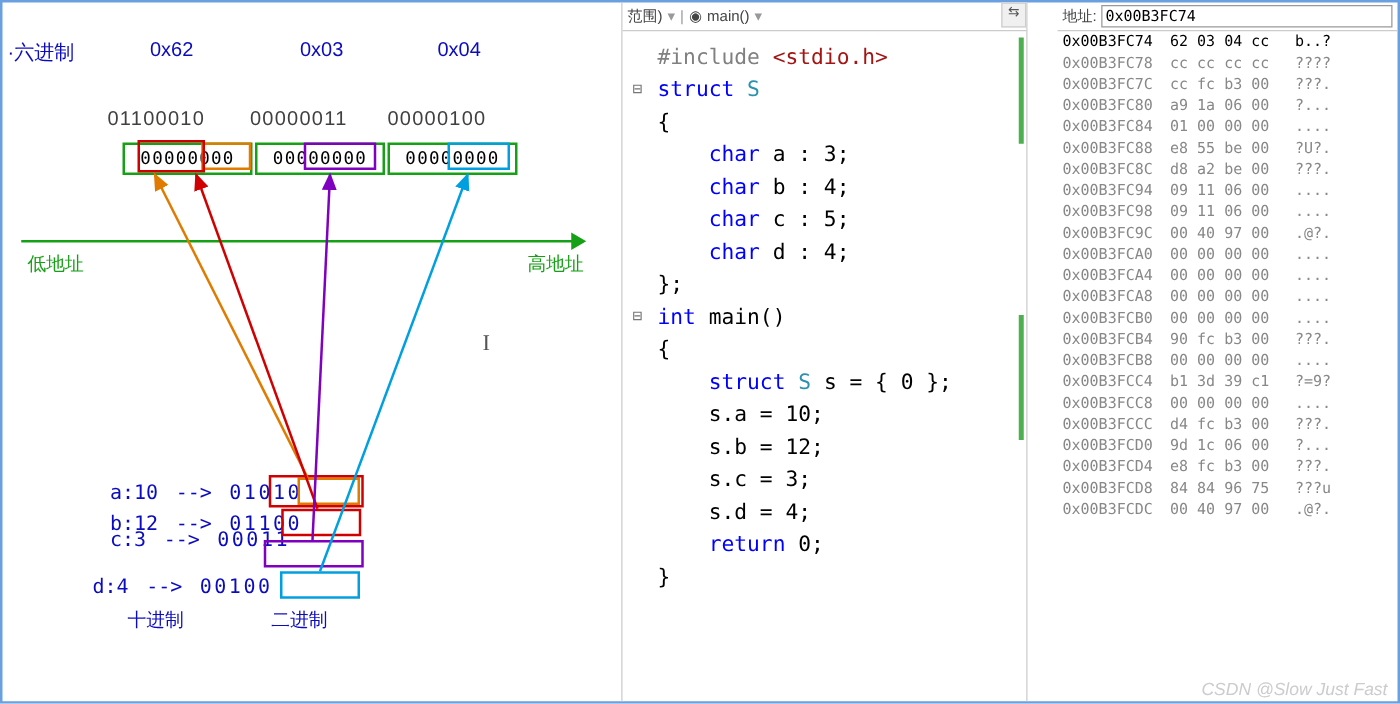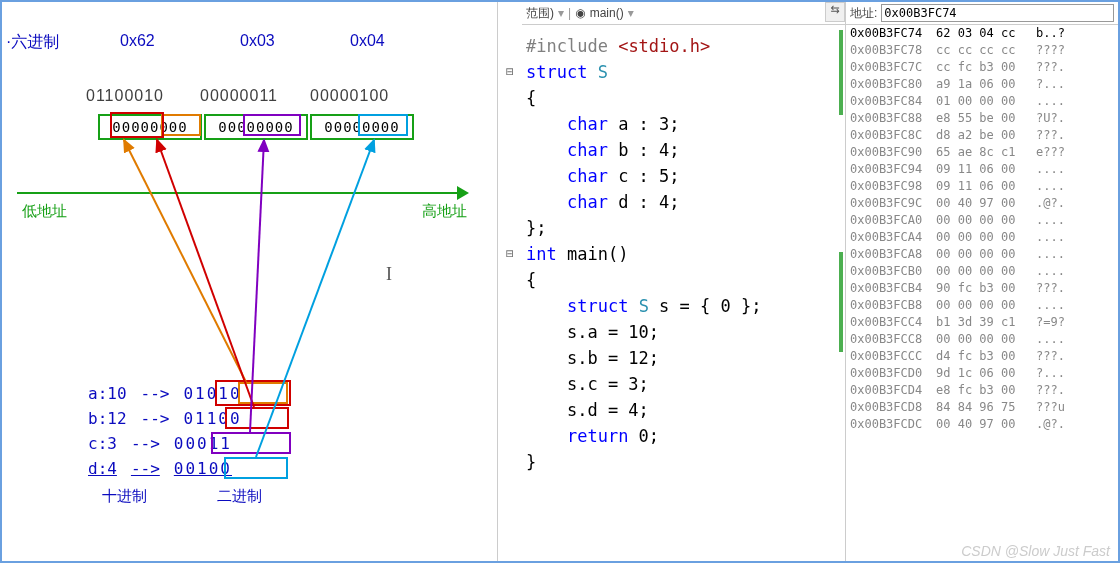--- a/index.html
+++ b/index.html
@@ -1,36 +1,36 @@
 <!DOCTYPE html>
 <html><head>
 <meta charset="utf-8">
 <style>
   html,body{margin:0;padding:0;width:1120px;height:563px;font-family:"Microsoft YaHei",sans-serif;font-size:14px;background:#fff;overflow:hidden;}
   .root{display:flex;width:1120px;height:563px;border:2px solid #6aa0e0;box-sizing:border-box;position:relative;}
   .pane-left{width:495px;position:relative;border-right:1px solid #ccc;}
   .pane-code{flex:1;min-width:0;position:relative;border-right:1px solid #ccc;}
-  .pane-mem{width:272px;display:flex;flex-direction:column;font-size:12px;}
+  .pane-mem{width:272px;display:flex;flex-direction:column;font-size:12px;margin-left:24px;}
   
   .hexlbl{position:absolute;top:30px;font-size:16px;color:#0b0bbf;}
   .binlbl{position:absolute;top:85px;font-size:16px;color:#404040;letter-spacing:1px;}
   .bytebox{position:absolute;top:112px;height:22px;border:2px solid #16a016;font-family:Consolas,monospace;font-size:14px;letter-spacing:1px;display:flex;align-items:center;justify-content:center;}
   .axis{position:absolute;top:190px;left:15px;width:450px;border-top:2px solid #16a016;}
   .axis:after{content:"";position:absolute;right:-2px;top:-8px;border-left:12px solid #16a016;border-top:7px solid transparent;border-bottom:7px solid transparent;}
   .axlbl{position:absolute;top:200px;font-size:15px;color:#16a016;}
   .vrow{position:absolute;font-family:Consolas,monospace;font-size:16px;display:flex;align-items:center;gap:14px;color:#0b0bbf;}
   .vrow .arw{color:#0b0bbf;}
   .vrow .bin{letter-spacing:2px;}
   .bottomlbl{position:absolute;top:485px;font-size:15px;color:#0b0bbf;}
   .cursor{position:absolute;top:262px;left:384px;font-size:18px;color:#555;font-family:serif;}
   .caption{position:absolute;bottom:4px;left:338px;font-size:15px;color:#0b0bbf;}
   .hl{position:absolute;border:2px solid;box-sizing:border-box;pointer-events:none;}
   svg.arrows{position:absolute;top:0;left:0;width:495px;height:563px;pointer-events:none;}
   
-  .breadcr{height:22px;border-bottom:1px solid #ccc;font-size:12px;display:flex;align-items:center;padding:0 4px;gap:4px;color:#444;margin-left:24px;}
+  .breadcr{height:22px;border-bottom:1px solid #ccc;font-size:12px;display:flex;align-items:center;padding:0 4px;gap:4px;color:#444;}
   .breadcr .sep{color:#999;}
   .codewrap{position:relative;padding:8px 6px 8px 28px;font-family:"NSimSun","SimSun",Consolas,monospace;font-size:17px;line-height:26px;white-space:pre;}
   .gut{position:absolute;left:4px;width:16px;text-align:center;color:#777;font-size:13px;line-height:26px;user-select:none;}
   .greenbar{position:absolute;right:2px;top:28px;width:4px;height:85px;background:#4caf50;}
   .greenbar2{position:absolute;right:2px;top:250px;width:4px;height:100px;background:#4caf50;}
   .tk-pre{color:#808080;} .tk-inc{color:#a31515;} .tk-kw{color:#0000ff;} .tk-type{color:#2b91af;}
   .scroll-hint{position:absolute;top:0;right:0;width:18px;height:18px;border:1px solid #ccc;background:#f0f0f0;font-size:11px;text-align:center;color:#555;}
   
   .memhdr{height:22px;border-bottom:1px solid #ccc;display:flex;align-items:center;font-size:12px;color:#444;padding:0 4px;gap:4px;}
   .memhdr input{flex:1;font-family:Consolas,monospace;font-size:12px;height:16px;border:1px solid #999;padding:0 2px;}
@@ -74,26 +74,26 @@
     <div class="vrow" style="top:382px;left:86px;">
       <span>a:10</span>
       <span class="arw">--&gt;</span>
       <span class="bin">01010</span>
     </div>
     <div class="vrow" style="top:407px;left:86px;">
       <span>b:12</span>
       <span class="arw">--&gt;</span>
       <span class="bin">01100</span>
     </div>
-    <div class="vrow" style="top:432px;left:86px;text-align:center;">
+    <div class="vrow" style="top:420px;left:86px;text-align:center;">
       <span>c:3</span>
       <span class="arw">--&gt;</span>
       <span class="bin">00011</span>
     </div>
-    <div class="vrow" style="top:457px;left:86px;text-decoration:underline;">
+    <div class="vrow" style="top:457px;left:72px;">
       <span>d:4</span>
       <span class="arw">--&gt;</span>
       <span class="bin">00100</span>
     </div>
 
     <div class="hl" style="top:380px;left:236px;width:50px;height:22px;border-color:#e07b00;"></div>
     <div class="hl" style="top:378px;left:213px;width:76px;height:26px;border-color:#d00000;"></div>
     <div class="hl" style="top:405px;left:223px;width:64px;height:22px;border-color:#d00000;"></div>
     <div class="hl" style="top:430px;left:209px;width:80px;height:22px;border-color:#8000c0;"></div>
     <div class="hl" style="top:455px;left:222px;width:64px;height:22px;border-color:#00a0e0;"></div>
@@ -174,25 +174,20 @@
           <span class="addr">0x00B3FC88</span>
           <span class="bytes">e8 55 be 00</span>
           <span class="asc">?U?.</span>
         </div>
         <div class="memrow">
           <span class="addr">0x00B3FC8C</span>
           <span class="bytes">d8 a2 be 00</span>
           <span class="asc">???.</span>
         </div>
         <div class="memrow">
-          <span class="addr">0x00B3FC90</span>
-          <span class="bytes">65 ae 8c c1</span>
-          <span class="asc">e???</span>
-        </div>
-        <div class="memrow">
           <span class="addr">0x00B3FC94</span>
           <span class="bytes">09 11 06 00</span>
           <span class="asc">....</span>
         </div>
         <div class="memrow">
           <span class="addr">0x00B3FC98</span>
           <span class="bytes">09 11 06 00</span>
           <span class="asc">....</span>
         </div>
         <div class="memrow">

